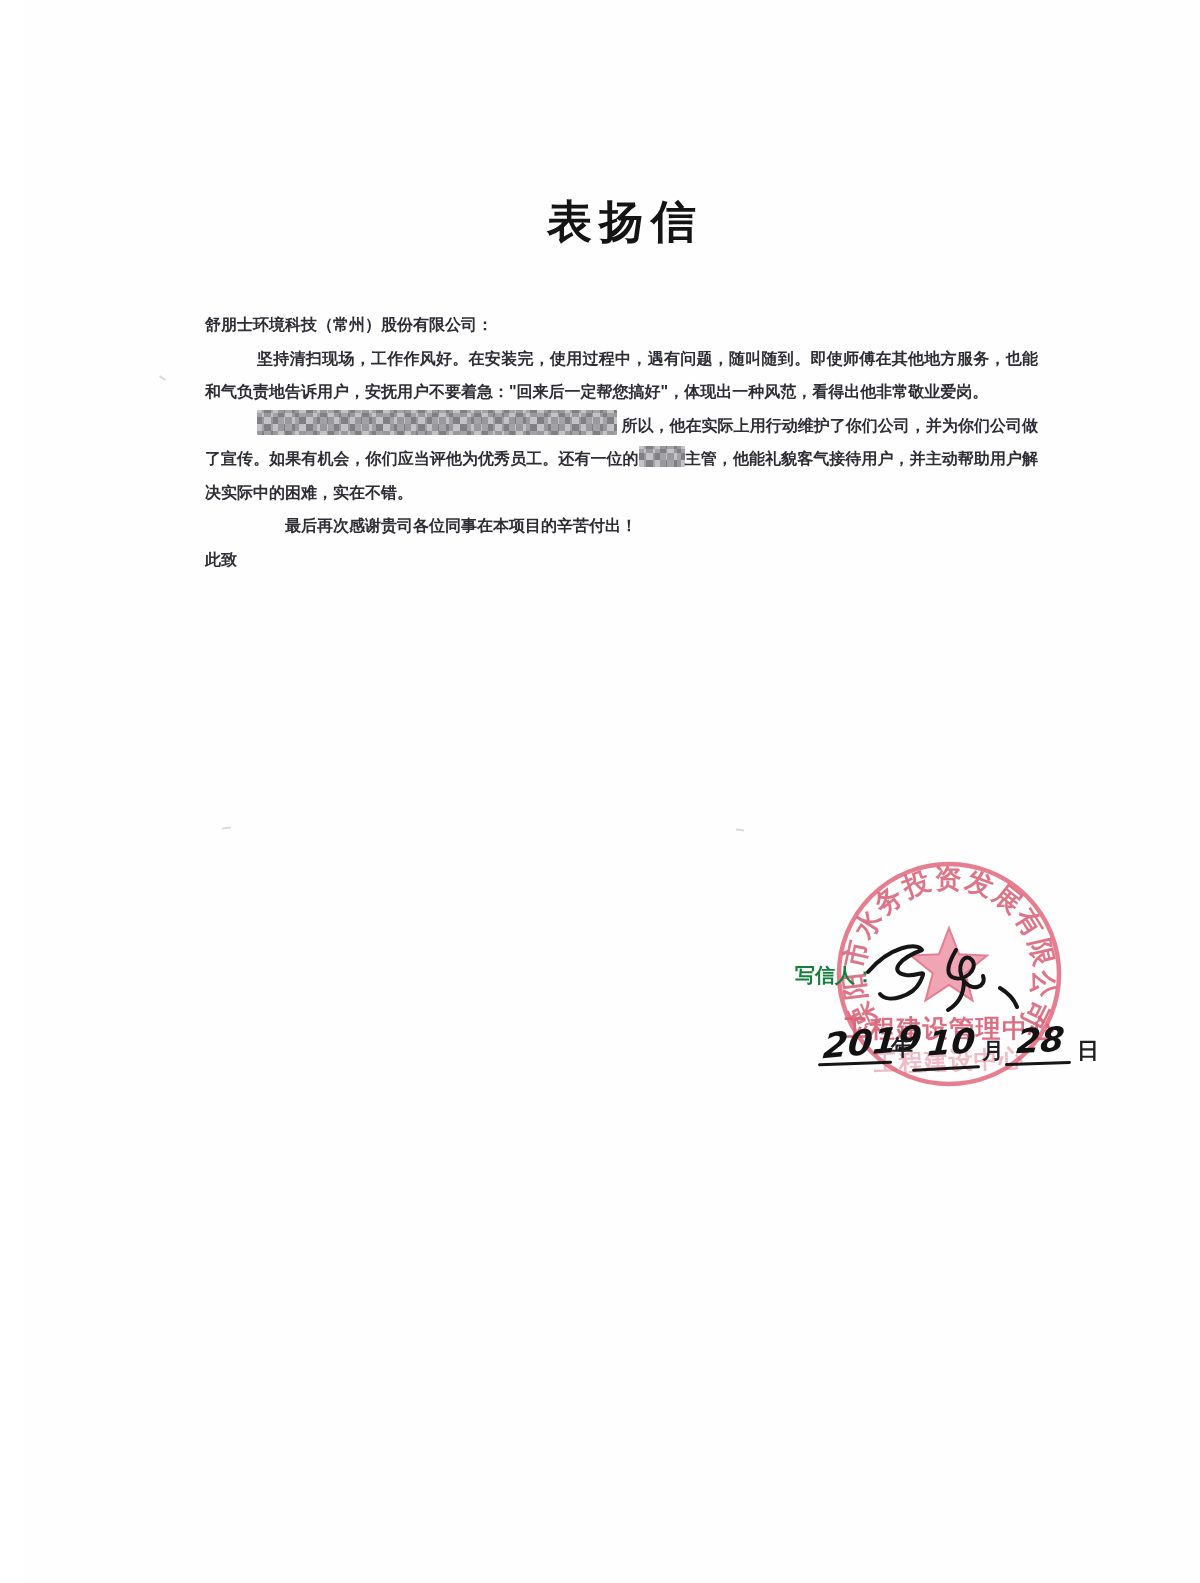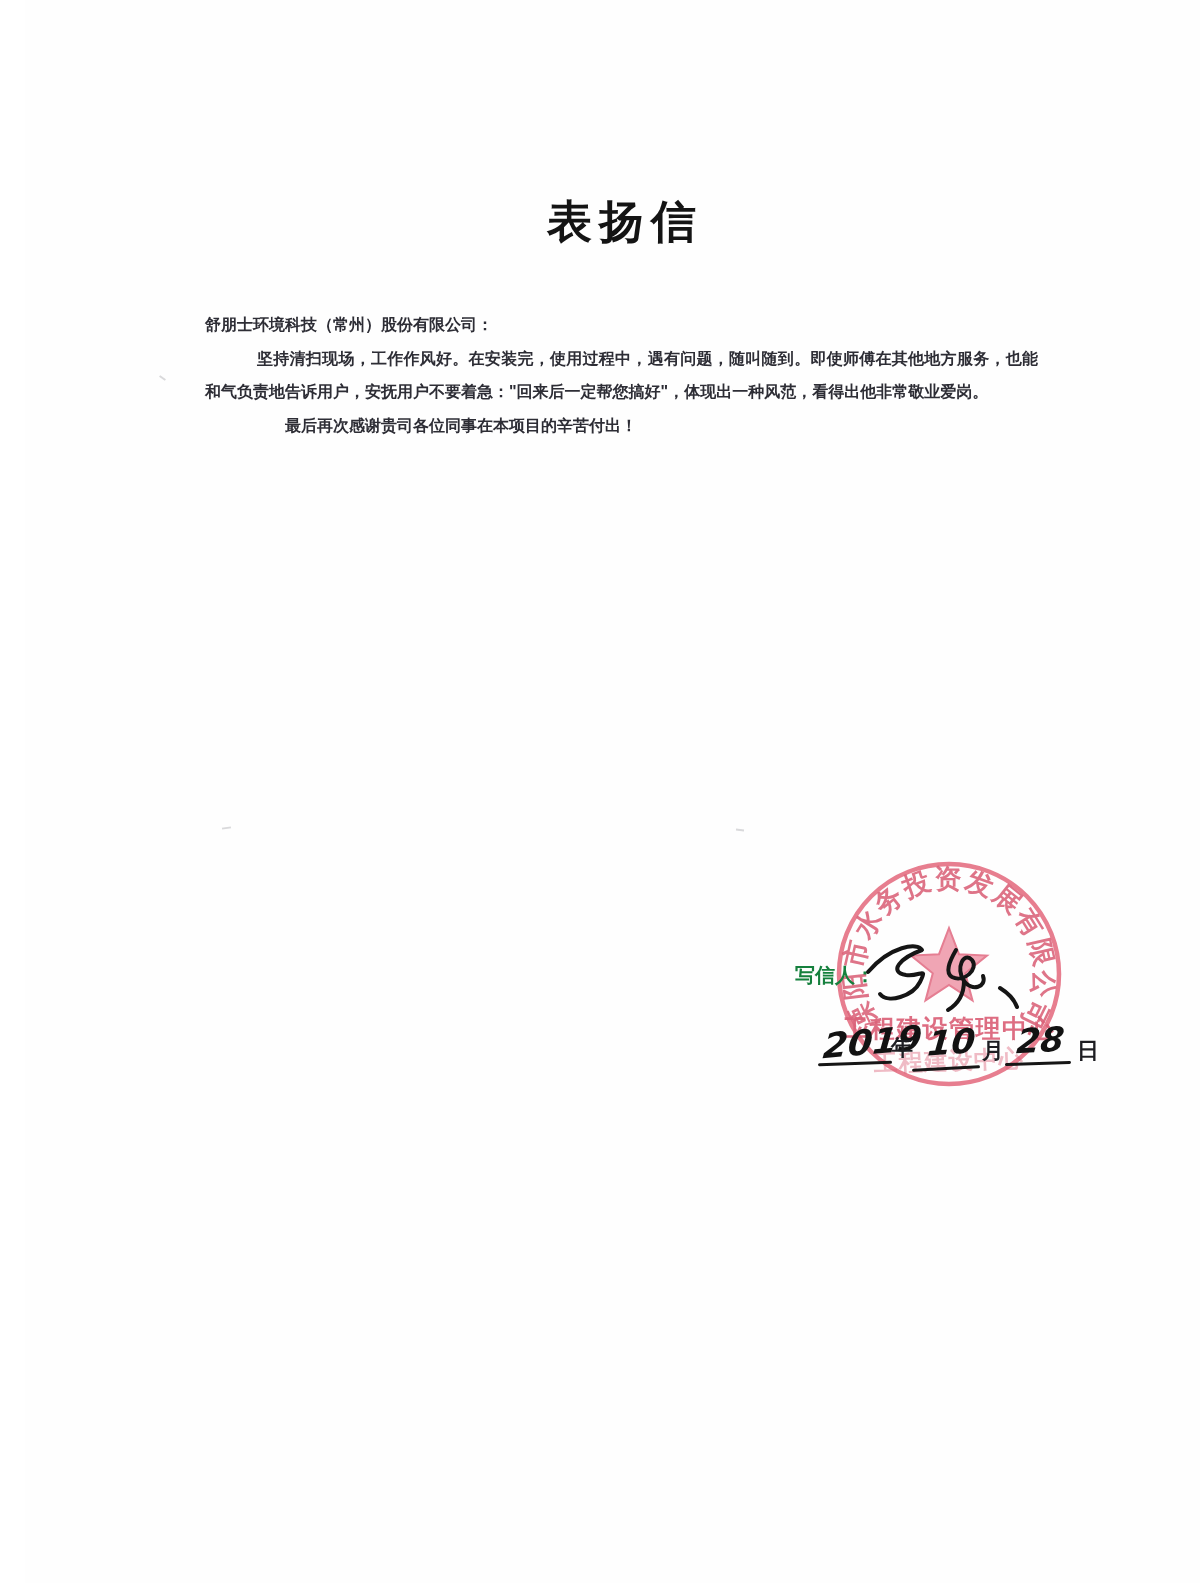--- a/index.html
+++ b/index.html
@@ -49,23 +49,25 @@
 <div class="page">
 
   <div class="doc-title">表扬信</div>
 
   <div class="letter-body">
     <p class="salutation">舒朋士环境科技（常州）股份有限公司：</p>
 
 
     <p class="para">坚持清扫现场，工作作风好。在安装完，使用过程中，遇有问题，随叫随到。即使师傅在其他地方服务，也能和气负责地告诉用户，安抚用户不要着急："回来后一定帮您搞好"，体现出一种风范，看得出他非常敬业爱岗。</p>
 
+    <p class="para"><span class="redact redact-lg"></span> <span>所以，他在实际上用行动维护了你们公司，并为你们公司做了宣传。如果有机会，你们应当评他为优秀员工。还有一位的</span><span class="redact redact-sm"></span><span>主管，他能礼貌客气接待用户，并主动帮助用户解决实际中的困难，实在不错。</span></p>
 
     <p class="thanks">最后再次感谢贵司各位同事在本项目的辛苦付出！</p>
 
+    <p class="closing">此致</p>
   </div>
 
   <div class="artifact" style="left:134px; top:377px; width:7px; height:2px; transform:rotate(35deg);"></div>
   <div class="artifact" style="left:197px; top:827px; width:9px; height:2px; transform:rotate(-8deg);"></div>
   <div class="artifact" style="left:711px; top:829px; width:8px; height:2px; transform:rotate(6deg);"></div>
 
   <svg class="stamp-svg" width="252" height="242" viewBox="0 0 252 242">
     <defs>
       <path id="arcpath" d="M 55.6 167.3 A 86 86 0 1 1 196.4 167.3" fill="none"></path>
     </defs>

